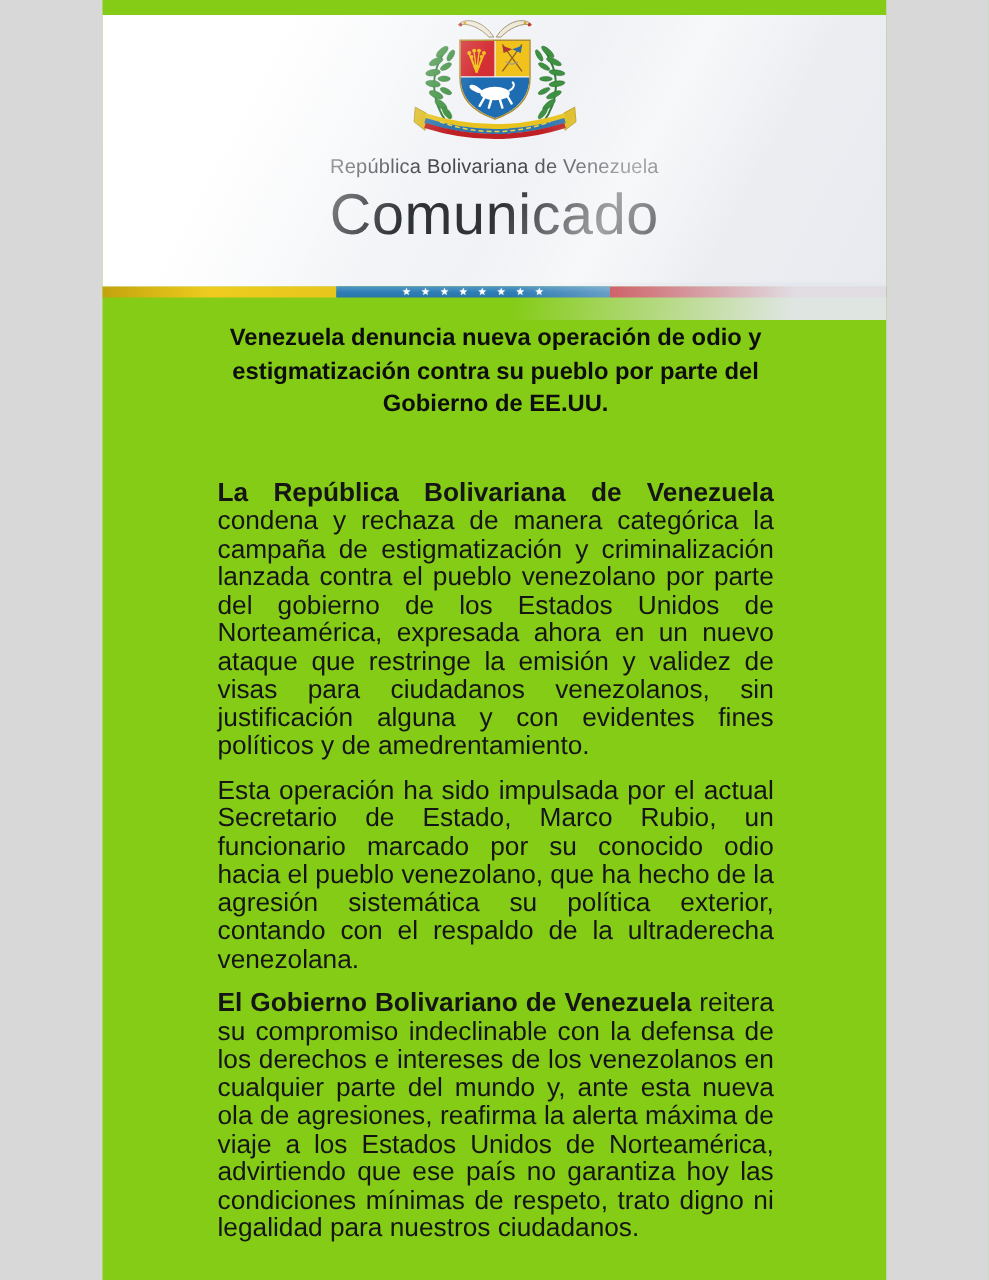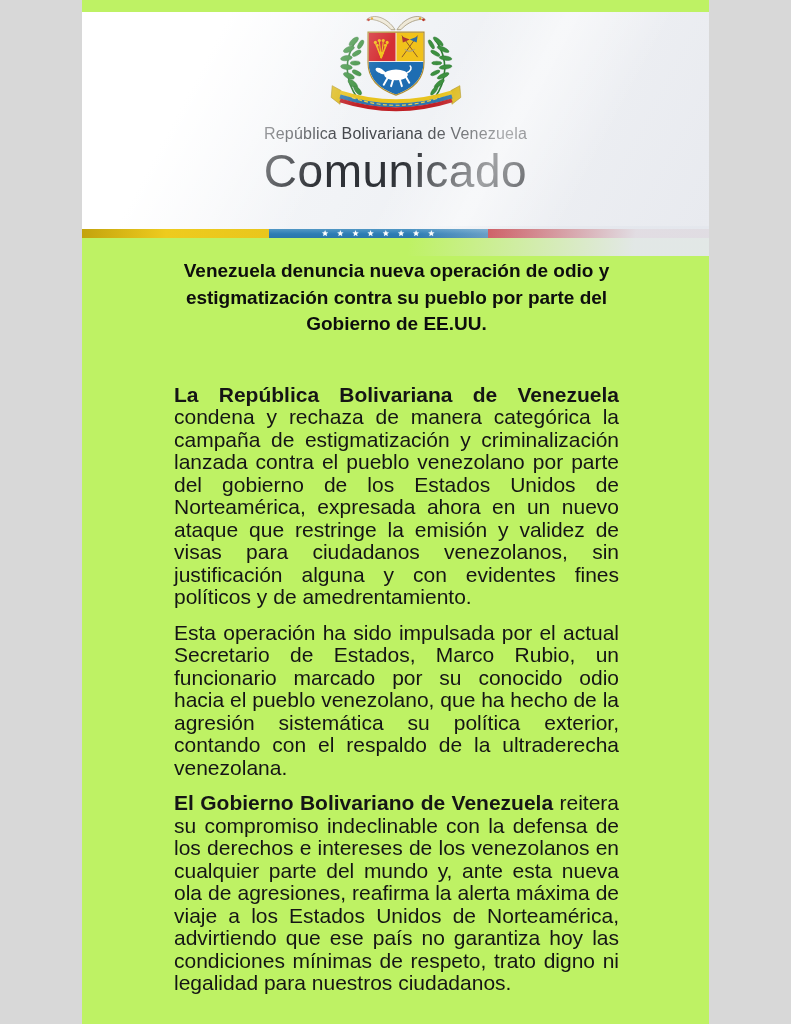--- a/index.html
+++ b/index.html
@@ -1,19 +1,19 @@
 <!DOCTYPE html>
 <html lang="es"><head>
 <meta charset="utf-8">
 <title>Comunicado</title>
 <style>
   html,body { margin:0; padding:0; background:#d8d8d8; }
   .page {
     position:relative; width:627px; height:1024px; margin:0 auto;
-    background:#bef264; overflow:hidden;
+    background:#84cc16; overflow:hidden;
     font-family:"Liberation Sans", sans-serif;
     color:#141414;
   }
 
   
   .header {
     position:relative; height:217px; text-align:center;
     background:linear-gradient(118deg, #f8f9fb 0%, #f1f3f6 48%, #e8eaef 100%);
   }
   .header::before {
@@ -168,21 +168,21 @@
     <div class="seg-red"></div>
   </div>
   <div class="sub-wedge"></div>
 
   <div class="content">
 
     <h1 class="headline">Venezuela denuncia nueva operación de odio y estigmatización contra su pueblo por parte del Gobierno de EE.UU.</h1>
 
     <p class="para"><span class="lead">La República Bolivariana de Venezuela</span><span> condena y rechaza de manera categórica la campaña de estigmatización y criminalización lanzada contra el pueblo venezolano por parte del gobierno de los Estados Unidos de Norteamérica, expresada ahora en un nuevo ataque que restringe la emisión y validez de visas para ciudadanos venezolanos, sin justificación alguna y con evidentes fines políticos y de amedrentamiento.</span></p>
 
-    <p class="para"><span class="lead"></span><span>Esta operación ha sido impulsada por el actual Secretario de Estados, Marco Rubio, un funcionario marcado por su conocido odio hacia el pueblo venezolano, que ha hecho de la agresión sistemática su política exterior, contando con el respaldo de la ultraderecha venezolana.</span></p>
+    <p class="para"><span class="lead"></span><span>Esta operación ha sido impulsada por el actual Secretario de Estado, Marco Rubio, un funcionario marcado por su conocido odio hacia el pueblo venezolano, que ha hecho de la agresión sistemática su política exterior, contando con el respaldo de la ultraderecha venezolana.</span></p>
 
     <p class="para"><span class="lead">El Gobierno Bolivariano de Venezuela</span><span> reitera su compromiso indeclinable con la defensa de los derechos e intereses de los venezolanos en cualquier parte del mundo y, ante esta nueva ola de agresiones, reafirma la alerta máxima de viaje a los Estados Unidos de Norteamérica, advirtiendo que ese país no garantiza hoy las condiciones mínimas de respeto, trato digno ni legalidad para nuestros ciudadanos.</span></p>
 
 
     <div class="dateline">Caracas, 5 de junio de 2025</div>
   </div>
 
 </div>
 
 </body></html>

